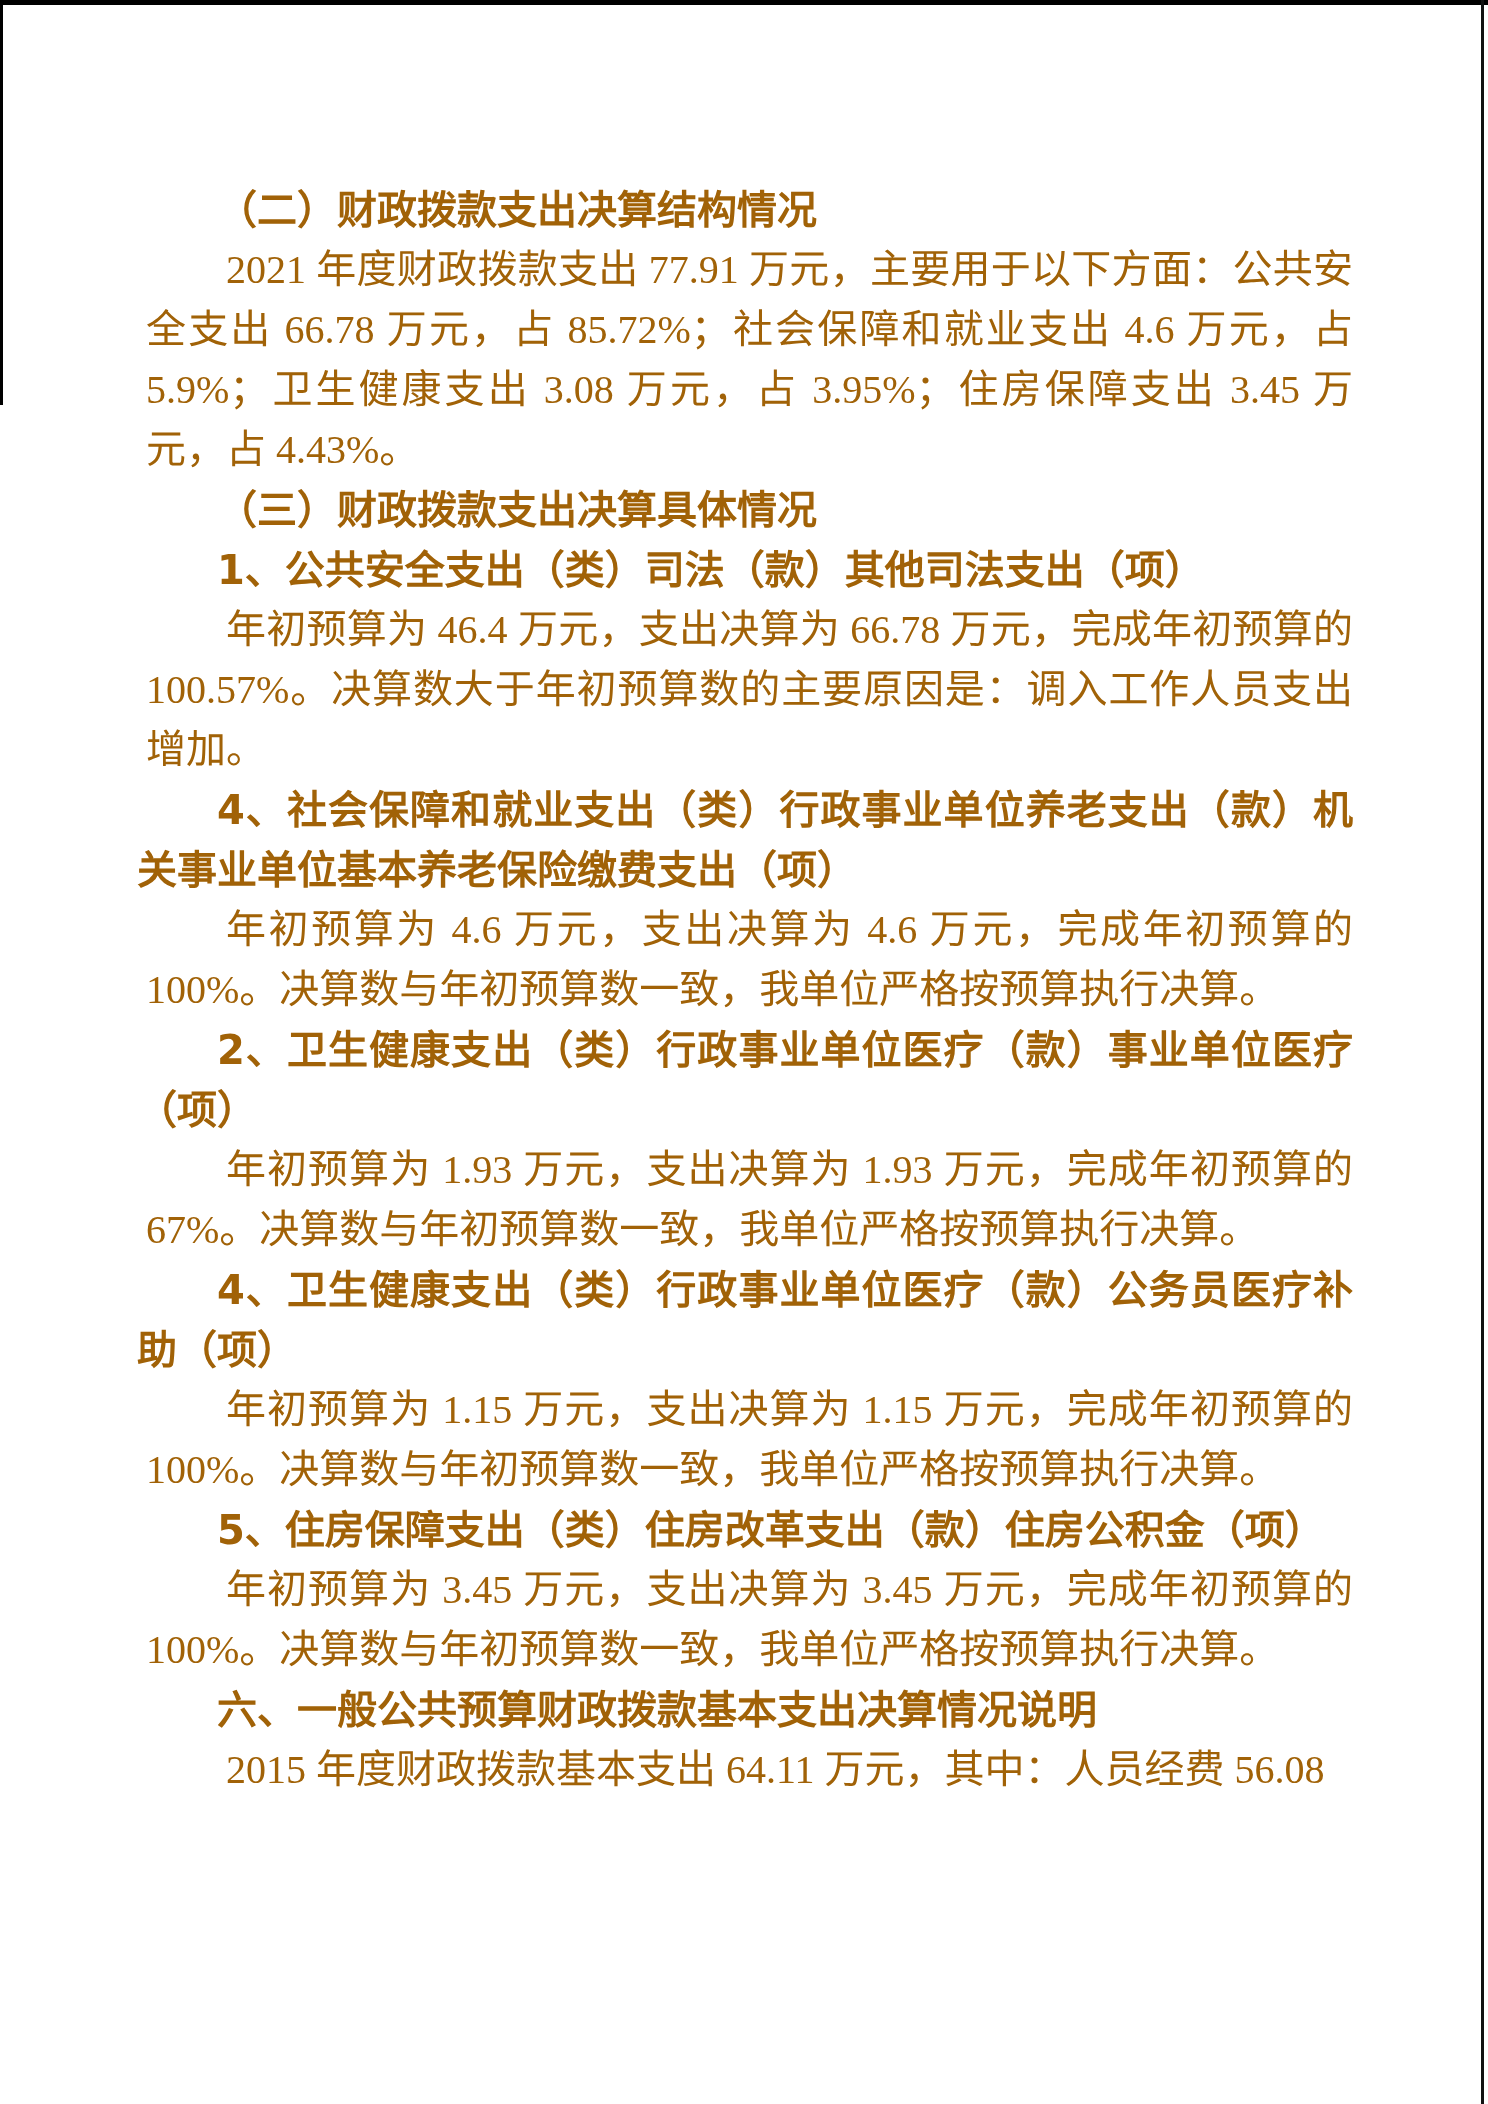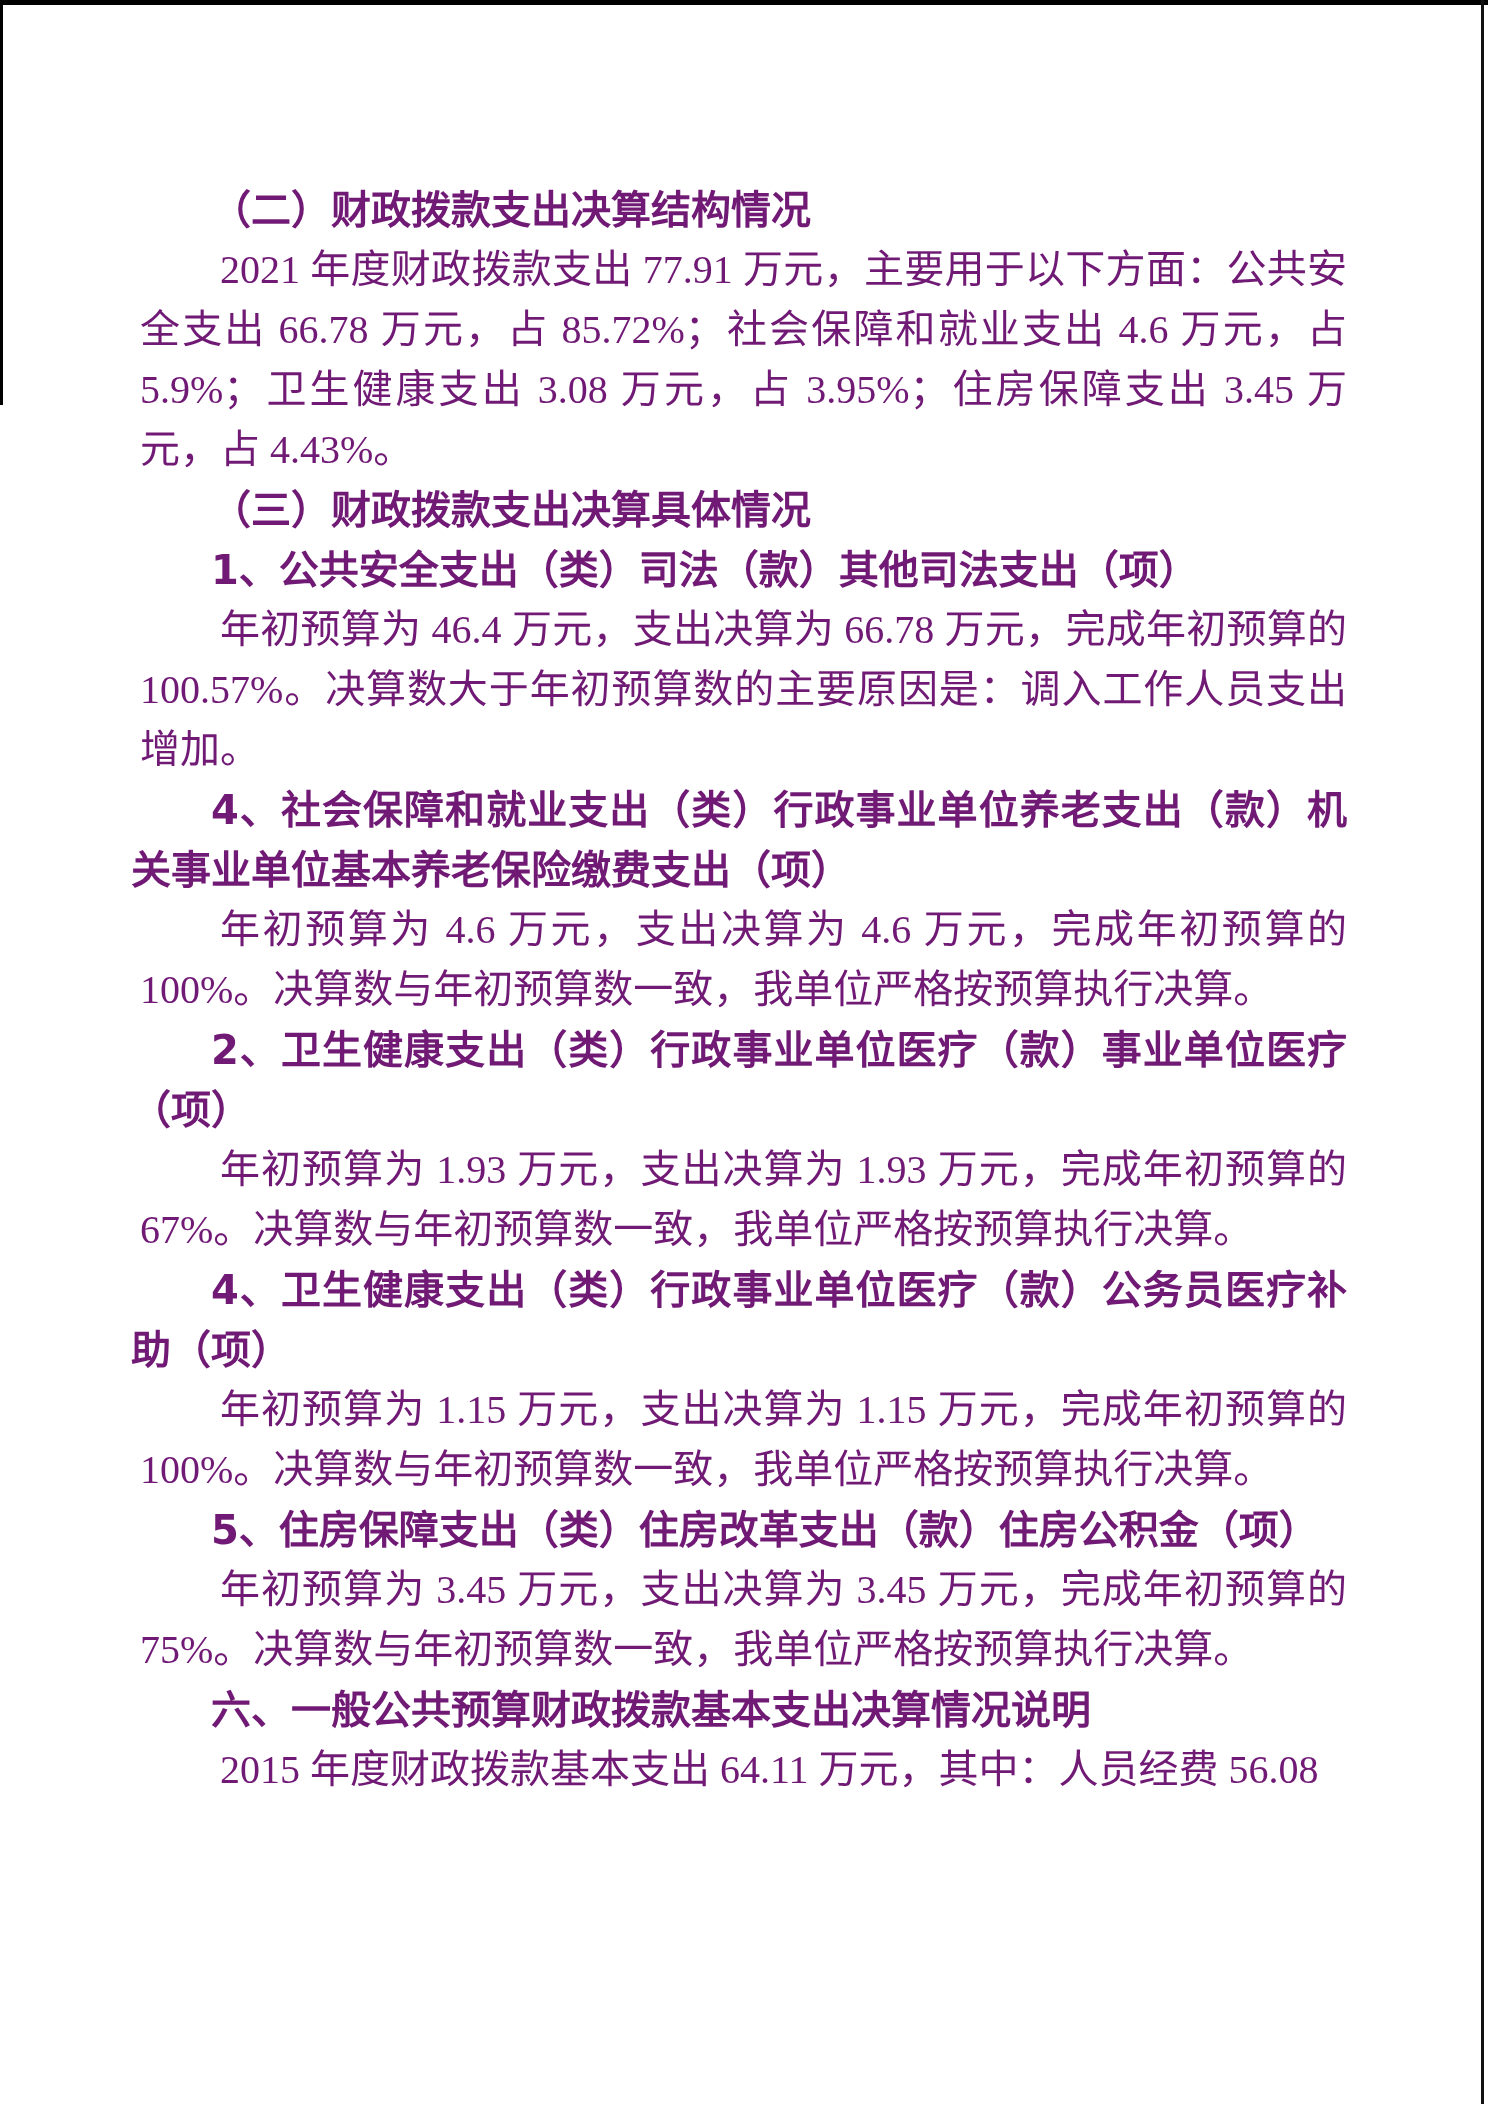--- a/index.html
+++ b/index.html
@@ -30,26 +30,26 @@
   }
   .edge-right {
     position: absolute;
     left: 1481px; top: 0;
     width: 3px; height: 2104px;
     background: #111111;
   }
   
   .doc-body {
     position: absolute;
-    left: 131px;
+    left: 137px;
     top: 180px;
     width: 1216px;
     font-size: 40px;
     line-height: 60px;
-    color: #701a75;
+    color: #a16207;
     text-align: justify;
   }
   .para {
     margin: 0;
     padding: 0;
     text-indent: 2em;
   }
   .para.heading {
     font-family: "DejaVu Sans", sans-serif;
     font-weight: bold;
@@ -73,17 +73,17 @@
       <p class="para heading">（三）财政拨款支出决算具体情况</p>
       <p class="para heading">1、公共安全支出（类）司法（款）其他司法支出（项）</p>
       <p class="para body-text">年初预算为 46.4 万元，支出决算为 66.78 万元，完成年初预算的 100.57%。决算数大于年初预算数的主要原因是：调入工作人员支出增加。</p>
       <p class="para heading">4、社会保障和就业支出（类）行政事业单位养老支出（款）机关事业单位基本养老保险缴费支出（项）</p>
       <p class="para body-text">年初预算为 4.6 万元，支出决算为 4.6 万元，完成年初预算的 100%。决算数与年初预算数一致，我单位严格按预算执行决算。</p>
       <p class="para heading">2、卫生健康支出（类）行政事业单位医疗（款）事业单位医疗（项）</p>
       <p class="para body-text">年初预算为 1.93 万元，支出决算为 1.93 万元，完成年初预算的 67%。决算数与年初预算数一致，我单位严格按预算执行决算。</p>
       <p class="para heading">4、卫生健康支出（类）行政事业单位医疗（款）公务员医疗补助（项）</p>
       <p class="para body-text">年初预算为 1.15 万元，支出决算为 1.15 万元，完成年初预算的 100%。决算数与年初预算数一致，我单位严格按预算执行决算。</p>
       <p class="para heading">5、住房保障支出（类）住房改革支出（款）住房公积金（项）</p>
-      <p class="para body-text">年初预算为 3.45 万元，支出决算为 3.45 万元，完成年初预算的 75%。决算数与年初预算数一致，我单位严格按预算执行决算。</p>
+      <p class="para body-text">年初预算为 3.45 万元，支出决算为 3.45 万元，完成年初预算的 100%。决算数与年初预算数一致，我单位严格按预算执行决算。</p>
       <p class="para heading">六、一般公共预算财政拨款基本支出决算情况说明</p>
       <p class="para body-text">2015 年度财政拨款基本支出 64.11 万元，其中：人员经费 56.08</p>
     </main>
 </div>
 
 </body></html>

